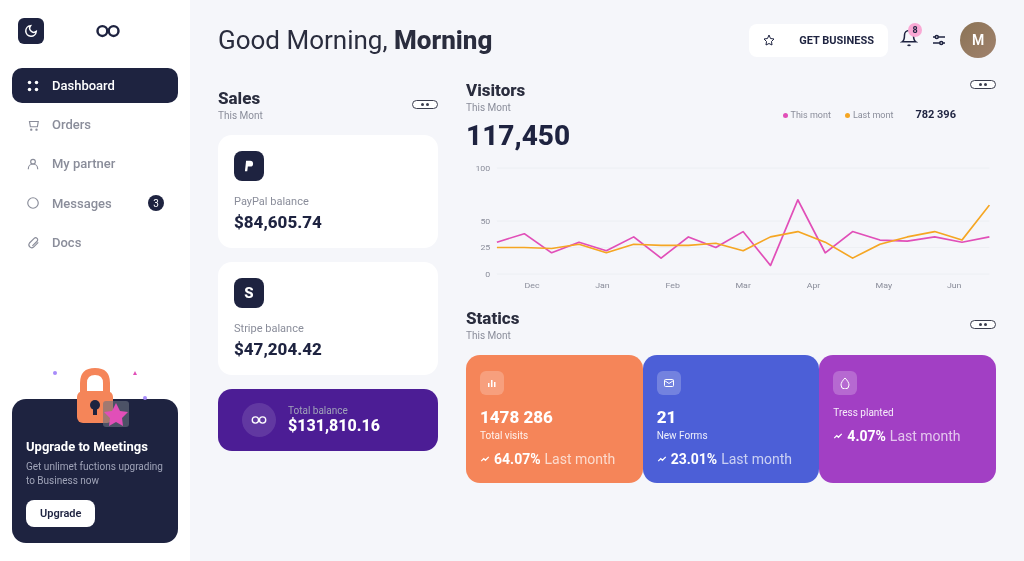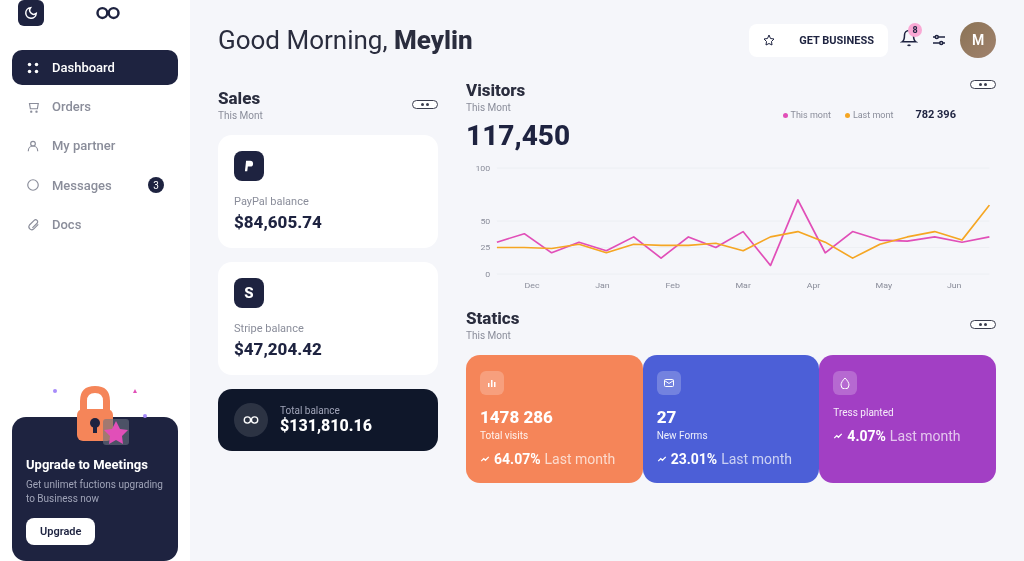--- a/index.html
+++ b/index.html
@@ -1,17 +1,17 @@
 <!DOCTYPE html>
 <html><head>
 <meta charset="utf-8">
 <style>
 * { margin: 0; padding: 0; box-sizing: border-box; font-family: -apple-system, BlinkMacSystemFont, 'Segoe UI', Roboto, sans-serif; }
 body { background: #f5f6fa; display: flex; width: 1024px; height: 561px; overflow: hidden; }
-.sidebar { width: 190px; background: #fff; padding: 0 12px; display: flex; flex-direction: column; }
+.sidebar { width: 190px; background: #fff; padding: 18px 12px; display: flex; flex-direction: column; }
 .sidebar-header { display: flex; align-items: center; gap: 50px; margin-bottom: 24px; padding: 0 6px; }
 .moon-btn { width: 26px; height: 26px; background: #1e2340; border-radius: 6px; display: flex; align-items: center; justify-content: center; }
 .logo { width: 28px; height: 16px; }
 .nav-item { display: flex; align-items: center; gap: 12px; padding: 10px 14px; border-radius: 10px; cursor: pointer; margin-bottom: 4px; }
 .nav-item.active { background: #1e2340; color: #fff; }
 .nav-item:not(.active) { color: #8a8d9a; }
 .nav-item .label { font-size: 13px; font-weight: 500; }
 .nav-badge { margin-left: auto; background: #1e2340; color: #fff; width: 16px; height: 16px; border-radius: 50%; font-size: 10px; display: flex; align-items: center; justify-content: center; }
 .upgrade-card { margin-top: auto; background: #1e2340; border-radius: 14px; padding: 16px 14px; color: #fff; position: relative; }
 .upgrade-illustration { position: absolute; top: -36px; left: 50%; transform: translateX(-50%); width: 120px; height: 70px; }
@@ -32,21 +32,21 @@
 .right-col { flex: 1; }
 .section-head { display: flex; align-items: center; justify-content: space-between; }
 .section-title { font-size: 17px; font-weight: 800; color: #2a2d3e; }
 .section-sub { font-size: 10px; color: #8a8d9a; margin-top: 2px; }
 .more-btn { border: 1.5px solid #3a3d4e; border-radius: 12px; padding: 2px 8px; background: #fff; cursor: pointer; display: flex; gap: 2px; }
 .more-btn span { width: 3px; height: 3px; background: #3a3d4e; border-radius: 50%; }
 .balance-card { background: #fff; border-radius: 14px; padding: 16px; margin-top: 14px; }
 .balance-icon { width: 30px; height: 30px; background: #1e2340; border-radius: 8px; display: flex; align-items: center; justify-content: center; margin-bottom: 14px; }
 .balance-label { font-size: 11px; color: #8a8d9a; margin-bottom: 4px; }
 .balance-value { font-size: 17px; font-weight: 800; color: #1e2340; }
-.total-card { background: #0f172a; border-radius: 14px; padding: 14px 16px; margin-top: 14px; display: flex; align-items: center; gap: 12px; }
+.total-card { background: #4c1d95; border-radius: 14px; padding: 14px 24px; margin-top: 14px; display: flex; align-items: center; gap: 12px; }
 .total-icon { width: 34px; height: 34px; background: rgba(255,255,255,0.12); border-radius: 50%; display: flex; align-items: center; justify-content: center; }
 .total-labels .tl { font-size: 10px; color: #a0a4b8; }
 .total-labels .tv { font-size: 16px; font-weight: 800; color: #fff; }
 .visitors-head { display: flex; align-items: flex-start; }
 .visitors-num { font-size: 28px; font-weight: 800; color: #1e2340; margin-top: 6px; }
 .legend { margin-left: auto; display: flex; align-items: center; gap: 14px; margin-top: 28px; font-size: 9px; color: #8a8d9a; }
 .legend-dot { width: 5px; height: 5px; border-radius: 50%; display: inline-block; margin-right: 3px; }
 .legend-val { font-size: 11px; font-weight: 700; color: #1e2340; margin-left: 8px; }
 .chart { height: 130px; margin-top: 10px; position: relative; }
 .stat-cards { display: flex; margin-top: 14px; }
@@ -127,21 +127,21 @@
     </svg>
     <div class="upgrade-title">Upgrade to Meetings</div>
     <div class="upgrade-desc">Get unlimet fuctions upgrading to Business now</div>
     <button class="upgrade-btn">Upgrade</button>
   </div>
 </div>
 
 <div class="main">
   <div class="header">
     <div class="greeting">
-      <span>Good Morning, </span><span class="name">Meylin</span>
+      <span>Good Morning, </span><span class="name">Morning</span>
     </div>
     <div class="header-actions">
       <button class="get-business">
         <svg width="12" height="12" viewBox="0 0 24 24" fill="none" stroke="#1e2340" stroke-width="2">
             <path d="M12 2 l3 7 l7 1 l-5 5 l1 7 l-6-3 l-6 3 l1-7 l-5-5 l7-1 z"></path>
           </svg>
         <span>GET BUSINESS</span>
       </button>
       <div class="bell-wrap">
         <svg width="18" height="18" viewBox="0 0 24 24" fill="none" stroke="#1e2340" stroke-width="2">
@@ -274,21 +274,21 @@
             <span class="lm">Last month</span>
           </div>
         </div>
         <div class="stat-card blue">
           <div class="stat-icon">
             <svg width="12" height="12" viewBox="0 0 24 24" fill="none" stroke="#fff" stroke-width="2">
                 <rect x="3" y="5" width="18" height="14" rx="2"></rect>
                 <path d="M3 7l9 6 9-6"></path>
               </svg>
           </div>
-          <div class="stat-val">27</div>
+          <div class="stat-val">21</div>
           <div class="stat-lbl">New Forms</div>
           <div class="stat-change">
             <svg width="10" height="10" viewBox="0 0 24 24" fill="none" stroke="#fff" stroke-width="3">
                 <path d="M3 17l6-6 4 4 8-8"></path>
               </svg>
             <span class="pct">23.01%</span>
             <span class="lm">Last month</span>
           </div>
         </div>
         <div class="stat-card purple">

